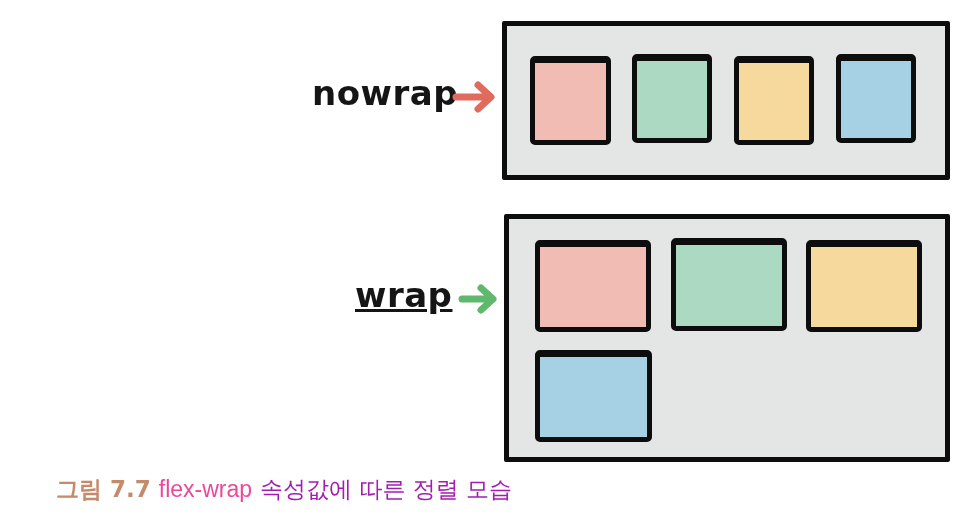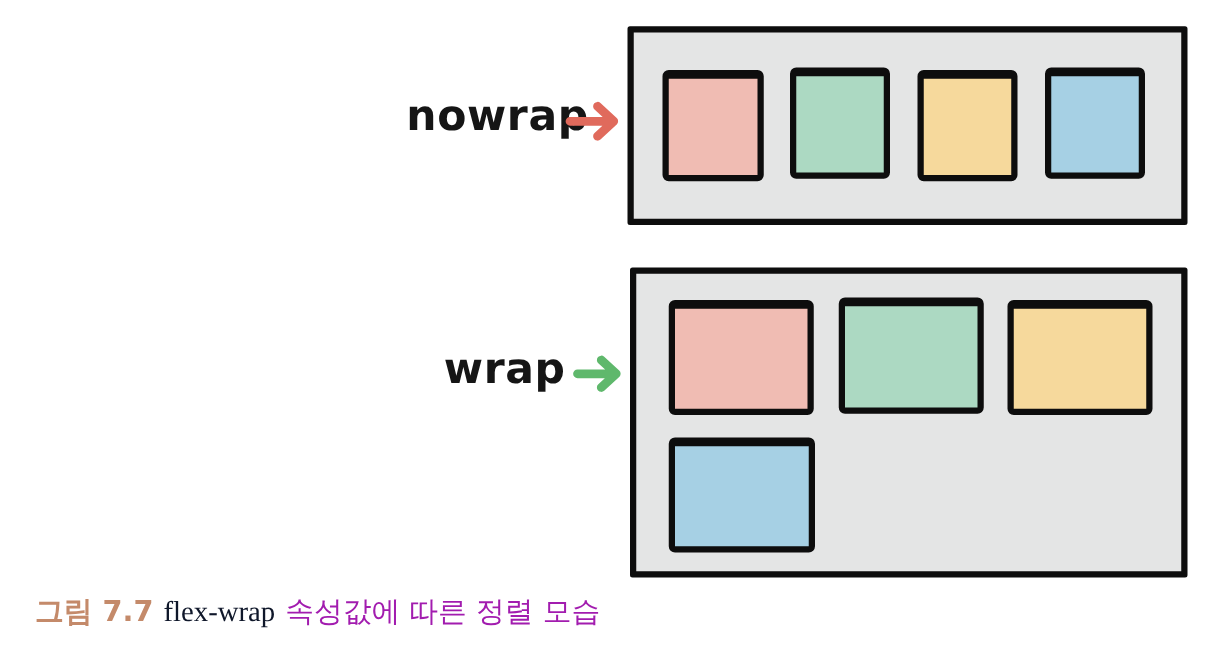--- a/index.html
+++ b/index.html
@@ -47,48 +47,49 @@
       font-size: 23px;
       line-height: 1;
       white-space: nowrap;
       color: #2b2b2b;
     }
     .caption .fig {
       font-family: "DejaVu Sans", sans-serif;
       font-weight: bold;
       color: #c48a6a;
       margin-right: 8px;
+      margin-left: 28px;
     }
     .caption .code {
-      font-family: Liberation Serif, serif;
-      color: #0f172a;
+      font-family: Liberation Sans, sans-serif;
+      color: #ec4899;
       margin-right: 8px;
     }
     .caption .text {
       font-family: "DejaVu Sans", sans-serif;
       color: #a21caf;
     }
   </style>
 </head>
 <body>
 
-<div class="label" style="left:312px; top:76px;margin-left:13px;">nowrap</div>
+<div class="label" style="left:312px; top:76px;">nowrap</div>
 
 <svg class="arrow" style="left:452px; top:80px;" width="46" height="34" viewBox="0 0 46 34">
   <path d="M4 17 H38 M26 5 L39 17 L26 29" fill="none" stroke="#e06a5c" stroke-width="7" stroke-linecap="round" stroke-linejoin="round"></path>
 </svg>
 
 <div class="container" style="left:502px; top:21px; width:448px; height:159px;">
   <div class="box" style="left:23px; top:30px; width:81px; height:89px; background:#f0bcb3;"></div>
   <div class="box" style="left:125px; top:28px; width:80px; height:89px; background:#acd9c2;"></div>
   <div class="box" style="left:227px; top:30px; width:80px; height:89px; background:#f6d99c;"></div>
   <div class="box" style="left:329px; top:28px; width:80px; height:89px; background:#a6d0e4;"></div>
 </div>
 
-<div class="label" style="left:355px; top:278px;">wrap</div>
+<div class="label" style="left:355px; top:278px;text-decoration:underline;">wrap</div>
 
 <svg class="arrow" style="left:458px; top:282px;" width="42" height="34" viewBox="0 0 42 34">
   <path d="M4 17 H34 M23 6 L35 17 L23 28" fill="none" stroke="#5fb86c" stroke-width="7" stroke-linecap="round" stroke-linejoin="round"></path>
 </svg>
 
 <div class="container" style="left:504px; top:214px; width:446px; height:248px;">
   <div class="box" style="left:26px; top:21px; width:116px; height:92px; background:#f0bcb3;"></div>
   <div class="box" style="left:162px; top:19px; width:116px; height:93px; background:#acd9c2;"></div>
   <div class="box" style="left:297px; top:21px; width:116px; height:92px; background:#f6d99c;"></div>
   <div class="box" style="left:26px; top:131px; width:117px; height:92px; background:#a6d0e4;"></div>

